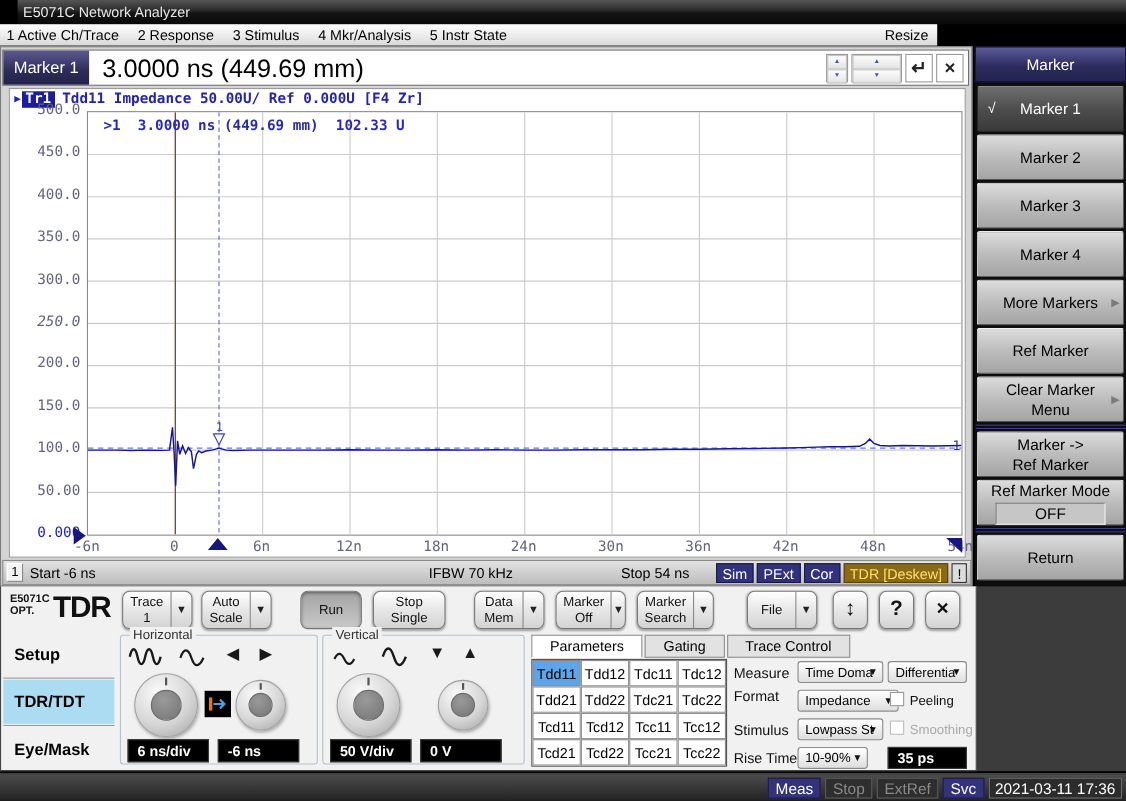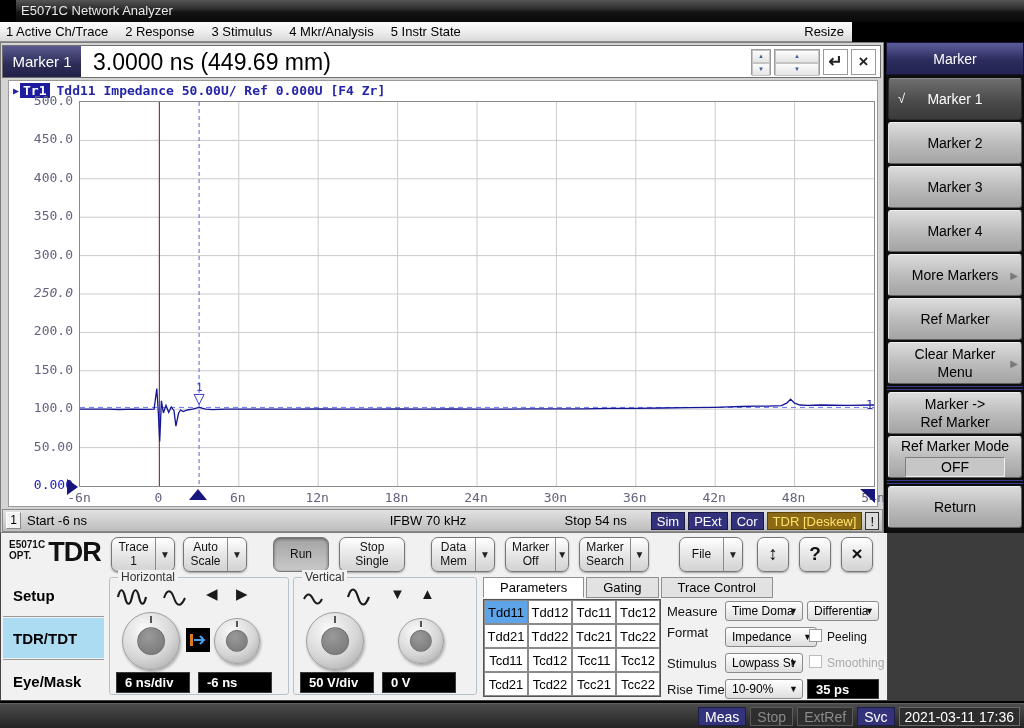--- a/index.html
+++ b/index.html
@@ -239,20 +239,21 @@
           <line x1="0" y1="307.20000000000005" x2="794" y2="307.20000000000005" stroke="#cbcbcb" stroke-width="1"></line>
           <line x1="0" y1="345.6" x2="794" y2="345.6" stroke="#cbcbcb" stroke-width="1"></line>
           <line x1="79.4" y1="0" x2="79.4" y2="384" stroke="#7a4545" stroke-width="1.2"></line>
           <line x1="119.1" y1="0" x2="119.1" y2="384" stroke="#5566dd" stroke-width="1" stroke-dasharray="4 3"></line>
           <line x1="0" y1="305.41056" x2="794" y2="305.41056" stroke="#6677ee" stroke-width="1" stroke-dasharray="5 4"></line>
           <polyline points="0.0,307.2 13.2,307.2 26.5,307.2 39.7,307.5 52.9,307.2 66.2,307.4 74.1,307.2 76.8,286.5 78.3,310.3 79.7,339.5 81.4,298.8 83.4,311.0 86.0,303.4 88.7,310.3 91.3,304.9 94.0,308.7 95.9,324.1 98.6,311.0 100.6,308.0 103.2,309.5 107.2,308.0 112.5,307.2 119.1,305.4 125.7,307.2 132.3,307.6 145.6,307.2 158.8,307.2 185.3,307.2 211.7,307.2 238.2,306.8 264.7,307.2 291.1,307.2 317.6,306.8 344.1,307.2 370.5,306.8 397.0,307.2 423.5,307.2 449.9,306.8 476.4,306.8 502.9,306.8 529.3,306.4 555.8,306.4 582.3,306.0 608.7,305.7 635.2,305.3 648.4,304.9 661.7,304.5 674.9,304.1 688.1,304.1 701.4,303.7 706.7,301.1 710.6,297.2 714.6,301.1 719.9,303.0 727.8,303.4 741.1,303.0 767.5,303.4 794.0,303.0" fill="none" stroke="#141496" stroke-width="1.3"></polyline>
           <polygon points="114.1,292.41056 124.1,292.41056 119.1,302.41056" fill="#fff" stroke="#3a3acc" stroke-width="1"></polygon>
           <text x="116.1" y="289.41056" fill="#3a3acc" font-size="11" font-family="DejaVu Sans Mono, monospace">1</text>
           <text x="786" y="307.36" fill="#2a2ab0" font-size="12" font-family="DejaVu Sans Mono, monospace">1</text>
         </svg>
+      <div class="abs" id="marker-readout">&gt;1  3.0000 ns (449.69 mm)  102.33 U</div>
     </div>
     <div id="yticks">
         <div class="ytick" style="left: 2px; top: 12px;">500.0</div>
         <div class="ytick" style="left: 2px; top: 50.4px;">450.0</div>
         <div class="ytick" style="left: 2px; top: 88.8px;">400.0</div>
         <div class="ytick" style="left: 2px; top: 127.2px;">350.0</div>
         <div class="ytick" style="left: 2px; top: 165.6px;">300.0</div>
         <div class="ytick" style="left: 2px; top: 204px; font-style: italic;">250.0</div>
         <div class="ytick" style="left: 2px; top: 242.4px;">200.0</div>
         <div class="ytick" style="left: 2px; top: 280.8px;">150.0</div>
@@ -469,21 +470,21 @@
 
   <span class="ctl-label" style="left:666px; top:123px;">Stimulus</span>
   <div class="dropdown" style="left:724px; top:120px; width:78px;">
     <span>Lowpass St</span>
     <span class="arr">▼</span>
   </div>
   <div class="chk disabled" style="left:808px; top:122px; border-color:#bbb;"></div>
   <span class="chk-label disabled" style="left:826px; top:123px;">Smoothing</span>
 
   <span class="ctl-label" style="left:666px; top:149px;">Rise Time</span>
-  <div class="dropdown" style="left:724px; top:146px; width:78px;">
+  <div class="dropdown" style="left:724px; top:146px; width:64px;">
     <span>10-90%</span>
     <span class="arr">▼</span>
   </div>
   <div class="lcd" style="left:806px; top:146px; width:72px; height:20px;">35 ps</div>
 </div>
 
 <div class="abs" id="right-fill"></div>
 
 <div class="abs" id="bottom-bar">
   <span id="bb-badges" style="display:flex;gap:4px;">

